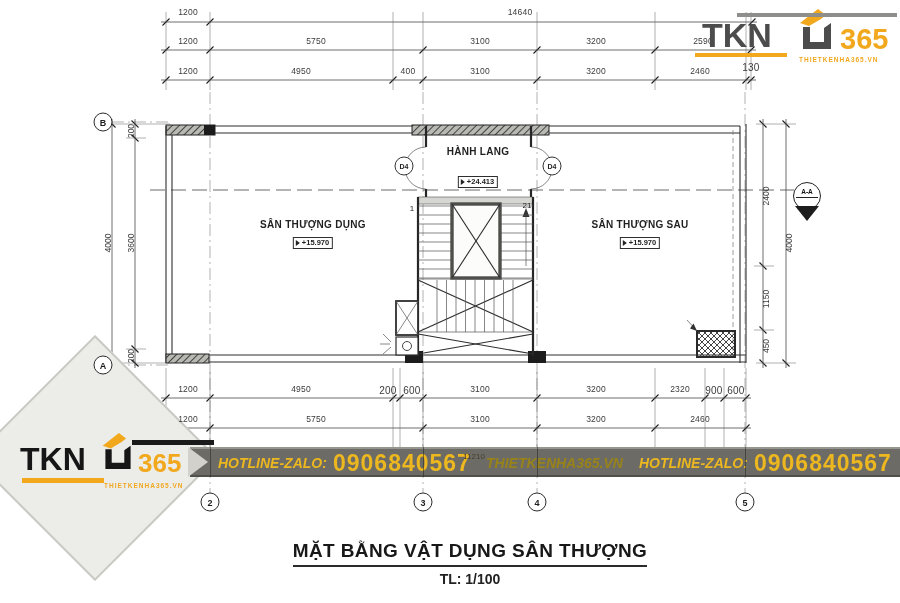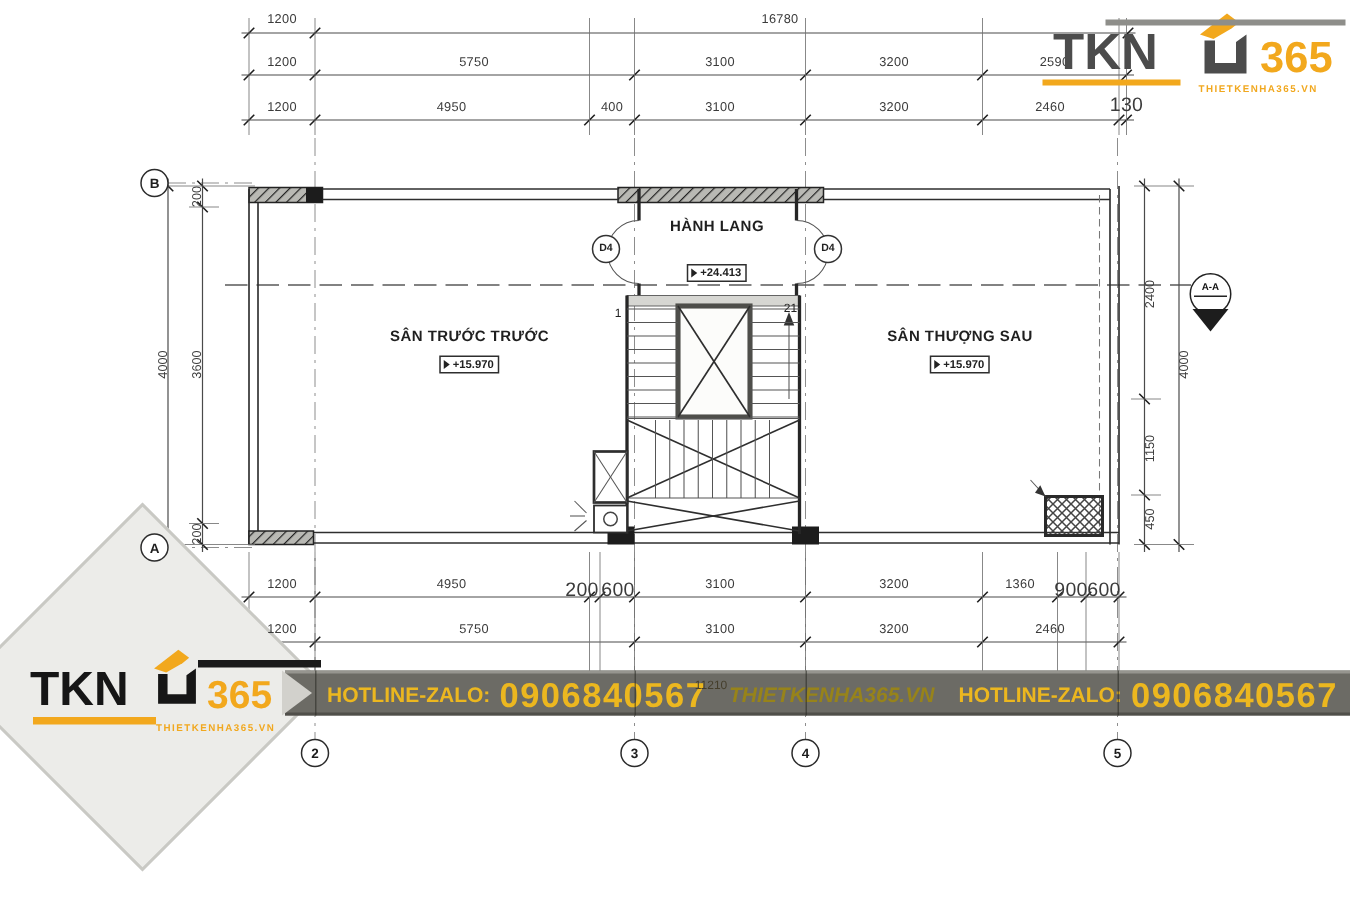--- a/index.html
+++ b/index.html
@@ -12,21 +12,21 @@
   .thin{stroke:#555;stroke-width:.7;fill:none}
   .dash{stroke:#5a5a5a;stroke-width:.9;stroke-dasharray:15 6;fill:none}
   .dsh2{stroke:#777;stroke-width:.7;stroke-dasharray:5 3;fill:none}
   .gdash{stroke:#8a8a8a;stroke-width:.65;stroke-dasharray:12 4 2 4;fill:none}
   .dl{stroke:#4a4a4a;stroke-width:.8}
   .ex{stroke:#6e6e6e;stroke-width:.55}
   .tk{stroke:#1d1d1d;stroke-width:1.1}
   
   .dim{position:absolute;font-size:8.5px;color:#3b3b3b;transform:translate(-50%,0);
        white-space:nowrap;z-index:2;letter-spacing:.2px}
-  .dim.sm{font-size:13px}
+  .dim.sm{font-size:10px}
   .dimv{position:absolute;font-size:8.5px;color:#3b3b3b;white-space:nowrap;z-index:2;
         transform:translate(-50%,-50%) rotate(-90deg)}
   
   .room{position:absolute;font-size:10px;font-weight:bold;color:#1f1f1f;z-index:2;
         transform:translate(-50%,0);white-space:nowrap;letter-spacing:.3px}
   .lvlbox{position:absolute;transform:translate(-50%,0);z-index:2;background:#fff;
         border:1px solid #2e2e2e;font-size:7.5px;font-weight:bold;color:#222;
         padding:0 3px 0 2px;display:inline-flex;align-items:center;gap:2px;line-height:10px}
   .flag{width:0;height:0;border-top:3px solid transparent;border-bottom:3px solid transparent;
         border-left:4px solid #222}
@@ -42,21 +42,21 @@
        transform:translate(-50%,-50%);z-index:3;line-height:11px}
   .aa-circ i{display:block;border-top:1px solid #222;margin:0 2px;height:0}
   .aa-tri{position:absolute;width:0;height:0;border-left:12px solid transparent;
        border-right:12px solid transparent;border-top:15px solid #1d1d1d;
        transform:translate(-50%,0);z-index:3}
   
   .banner{position:absolute;left:190px;top:447px;width:710px;height:30px;z-index:5;
        background:#6c6b65;border-top:2px solid #96958f;border-bottom:2px solid #504f4a;
        box-sizing:border-box}
   .banner span{position:absolute;white-space:nowrap}
-  .hot{font-weight:bold;font-size:14px;color:#ecb71f}
+  .hot{font-style:italic;font-weight:bold;font-size:14px;color:#ecb71f}
   .phone{font-weight:bold;font-size:23px;color:#ecb71f;letter-spacing:1px}
   .site{font-style:italic;font-weight:bold;font-size:14px;color:#97831a}
   .chev{position:absolute;left:188px;top:447px;width:0;height:0;z-index:6;
        border-top:15px solid transparent;border-bottom:15px solid transparent;
        border-left:20px solid #d2d1cc}
   .seam{position:absolute;top:447px;width:1px;height:30px;background:rgba(40,40,34,.55);z-index:6}
   .totlabel{position:absolute;font-size:8px;color:#453e2c;z-index:6;transform:translate(-50%,0)}
   
   .titlewrap{position:absolute;left:290px;top:540px;width:360px;text-align:center;z-index:2}
   .title{display:inline-block;font-size:19px;font-weight:bold;color:#181818;letter-spacing:.4px;
@@ -255,21 +255,21 @@
         <line x1="465.5" y1="280" x2="465.5" y2="332" class="thin"></line>
         <line x1="475" y1="280" x2="475" y2="332" class="thin"></line>
         <line x1="484.5" y1="280" x2="484.5" y2="332" class="thin"></line>
         <line x1="494" y1="280" x2="494" y2="332" class="thin"></line>
         <line x1="503.5" y1="280" x2="503.5" y2="332" class="thin"></line>
         <line x1="513" y1="280" x2="513" y2="332" class="thin"></line>
       </g>
   </svg>
 
   <div class="dim" style="left:188px;top:7px">1200</div>
-  <div class="dim" style="left:520px;top:7px">16780</div>
+  <div class="dim" style="left:520px;top:7px">14640</div>
 
   <div class="dim" style="left:188px;top:36px">1200</div>
   <div class="dim" style="left:316px;top:36px">5750</div>
   <div class="dim" style="left:480px;top:36px">3100</div>
   <div class="dim" style="left:596px;top:36px">3200</div>
   <div class="dim" style="left:703px;top:36px">2590</div>
 
   <div class="dim" style="left:188px;top:66px">1200</div>
   <div class="dim" style="left:301px;top:66px">4950</div>
   <div class="dim" style="left:408px;top:66px">400</div>
@@ -277,21 +277,21 @@
   <div class="dim" style="left:596px;top:66px">3200</div>
   <div class="dim" style="left:700px;top:66px">2460</div>
   <div class="dim sm" style="left:751px;top:62px">130</div>
 
   <div class="dim" style="left:188px;top:384px;z-index:4">1200</div>
   <div class="dim" style="left:301px;top:384px">4950</div>
   <div class="dim sm" style="left:388px;top:385px">200</div>
   <div class="dim sm" style="left:412px;top:385px">600</div>
   <div class="dim" style="left:480px;top:384px">3100</div>
   <div class="dim" style="left:596px;top:384px">3200</div>
-  <div class="dim" style="left:680px;top:384px">1360</div>
+  <div class="dim" style="left:680px;top:384px">2320</div>
   <div class="dim sm" style="left:714px;top:385px">900</div>
   <div class="dim sm" style="left:736px;top:385px">600</div>
 
   <div class="dim" style="left:188px;top:414px;z-index:4">1200</div>
   <div class="dim" style="left:316px;top:414px">5750</div>
   <div class="dim" style="left:480px;top:414px">3100</div>
   <div class="dim" style="left:596px;top:414px">3200</div>
   <div class="dim" style="left:700px;top:414px">2460</div>
 
   <div class="totlabel" style="left:474px;top:452px">11210</div>
@@ -299,21 +299,21 @@
   <div class="dimv" style="left:131px;top:131px">200</div>
   <div class="dimv" style="left:131px;top:243px">3600</div>
   <div class="dimv" style="left:131px;top:356px">200</div>
   <div class="dimv" style="left:108px;top:243px">4000</div>
 
   <div class="dimv" style="left:766px;top:196px">2400</div>
   <div class="dimv" style="left:766px;top:299px">1150</div>
   <div class="dimv" style="left:766px;top:346px">450</div>
   <div class="dimv" style="left:789px;top:243px">4000</div>
 
-  <div class="room" style="left:313px;top:219px">SÂN TRƯỚC TRƯỚC</div>
+  <div class="room" style="left:313px;top:219px">SÂN THƯỢNG DỤNG</div>
   <div class="lvlbox" style="left:313px;top:237px">
       <i class="flag"></i>
       <span>+15.970</span>
     </div>
   <div class="room" style="left:478px;top:146px">HÀNH LANG</div>
   <div class="lvlbox" style="left:478px;top:176px">
       <i class="flag"></i>
       <span>+24.413</span>
     </div>
   <div class="room" style="left:640px;top:219px">SÂN THƯỢNG SAU</div>
@@ -367,14 +367,18 @@
     <span class="site" style="left:296px;top:6px">THIETKENHA365.VN</span>
     <span class="hot" style="left:449px;top:6px">HOTLINE-ZALO:</span>
     <span class="phone" style="left:564px;top:1px">0906840567</span>
   </div>
   <div class="chev"></div>
   <div class="seam" style="left:210px"></div>
   <div class="seam" style="left:423px"></div>
   <div class="seam" style="left:537px"></div>
   <div class="seam" style="left:745px"></div>
 
+  <div class="titlewrap">
+    <div class="title">MẶT BẰNG VẬT DỤNG SÂN THƯỢNG</div>
+    <div class="scale">TL: 1/100</div>
+  </div>
 
 </div>
 
 </body></html>

